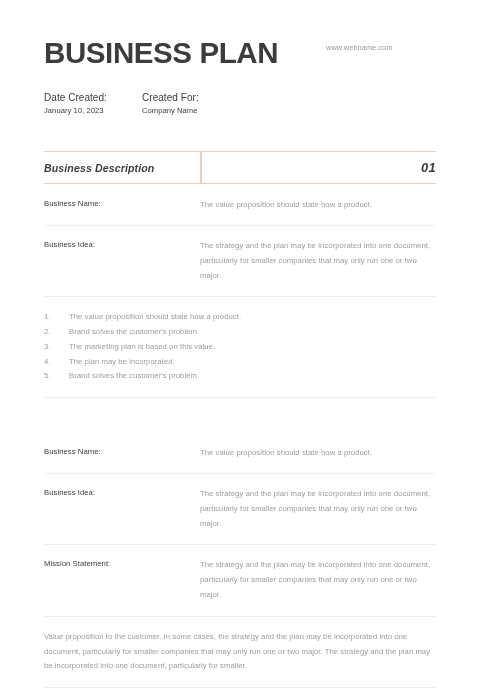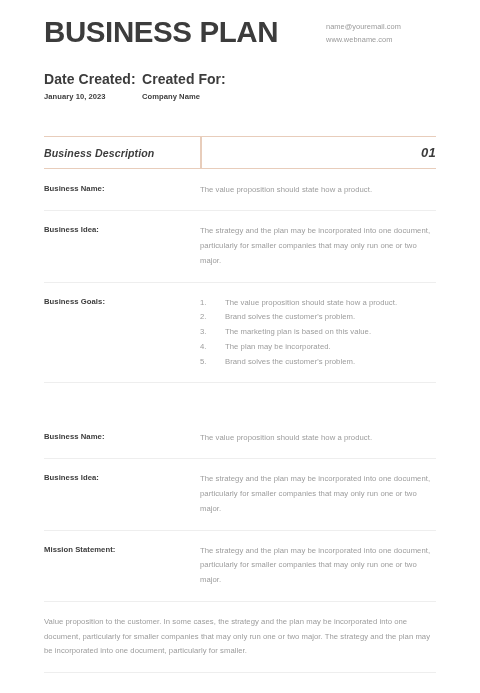--- a/index.html
+++ b/index.html
@@ -22,46 +22,46 @@
     background: #ffffff;
     box-sizing: border-box;
     padding: 0 44px;
   }
 
   
   .doc-header {
     display: flex;
     justify-content: space-between;
     align-items: flex-start;
-    margin-top: 17px;
+    padding-top: 38px;
   }
   .header-left { width: 250px; }
   .doc-title {
     font-size: 29.5px;
     font-weight: 700;
     letter-spacing: -0.4px;
     color: #3c3c3c;
     margin: 0;
     line-height: 1.05;
   }
   .meta-row {
     display: flex;
     margin-top: 21px;
   }
   .meta-block { width: 98px; }
   .meta-label {
-    font-size: 14px;
-    font-weight: 700;
+    font-size: 10px;
+    font-weight: 400;
     color: #3c3c3c;
     line-height: 1.55;
     letter-spacing: 0.05px;
   }
   .meta-value {
     font-size: 7.6px;
-    font-weight: 700;
+    font-weight: 400;
     color: #3c3c3c;
     line-height: 1.55;
     letter-spacing: 0.05px;
   }
   .header-right {
     width: 110px;
     padding-top: 4px;
   }
   .contact-line {
     font-size: 7.4px;
@@ -111,21 +111,21 @@
   .field-row {
     display: flex;
     align-items: flex-start;
     border-bottom: 1px solid #eeeeee;
     padding: 14px 0 12px 0;
   }
   .field-label {
     width: 156px;
     flex: 0 0 156px;
     font-size: 7.7px;
-    font-weight: 700;
+    font-weight: 400;
     color: #3c3c3c;
     line-height: 1.5;
     letter-spacing: 0.05px;
     padding-top: 0px;
   }
   .field-value {
     flex: 1;
     font-size: 7.7px;
     color: #9c9c9c;
     line-height: 1.92;
@@ -173,21 +173,20 @@
           <div class="meta-value">January 10, 2023</div>
         </div>
         <div class="meta-block">
           <div class="meta-label">Created For:</div>
           <div class="meta-value">Company Name</div>
         </div>
       </div>
     </div>
 
     <div class="header-right">
-      <div class="contact-line">name@youremail.com</div>
       <div class="contact-line">www.webname.com</div>
     </div>
 
   </div>
 
   <div class="section" id="section-business-description">
 
     <div class="section-header">
       <span class="vdiv"></span>
       <span class="section-title">Business Description</span>
@@ -198,21 +197,20 @@
       <div class="field-label">Business Name:</div>
       <div class="field-value">The value proposition should state how a product.</div>
     </div>
 
     <div class="field-row tall">
       <div class="field-label">Business Idea:</div>
       <div class="field-value">The strategy and the plan may be incorporated into one document, particularly for smaller companies that may only run one or two major.</div>
     </div>
 
     <div class="field-row tall">
-      <div class="field-label">Business Goals:</div>
       <div class="field-value">
         <ol class="goals" id="business-goals-list">
             <li>The value proposition should state how a product.</li>
             <li>Brand solves the customer's problem.</li>
             <li>The marketing plan is based on this value.</li>
             <li>The plan may be incorporated.</li>
             <li>Brand solves the customer's problem.</li>
           </ol>
       </div>
     </div>

